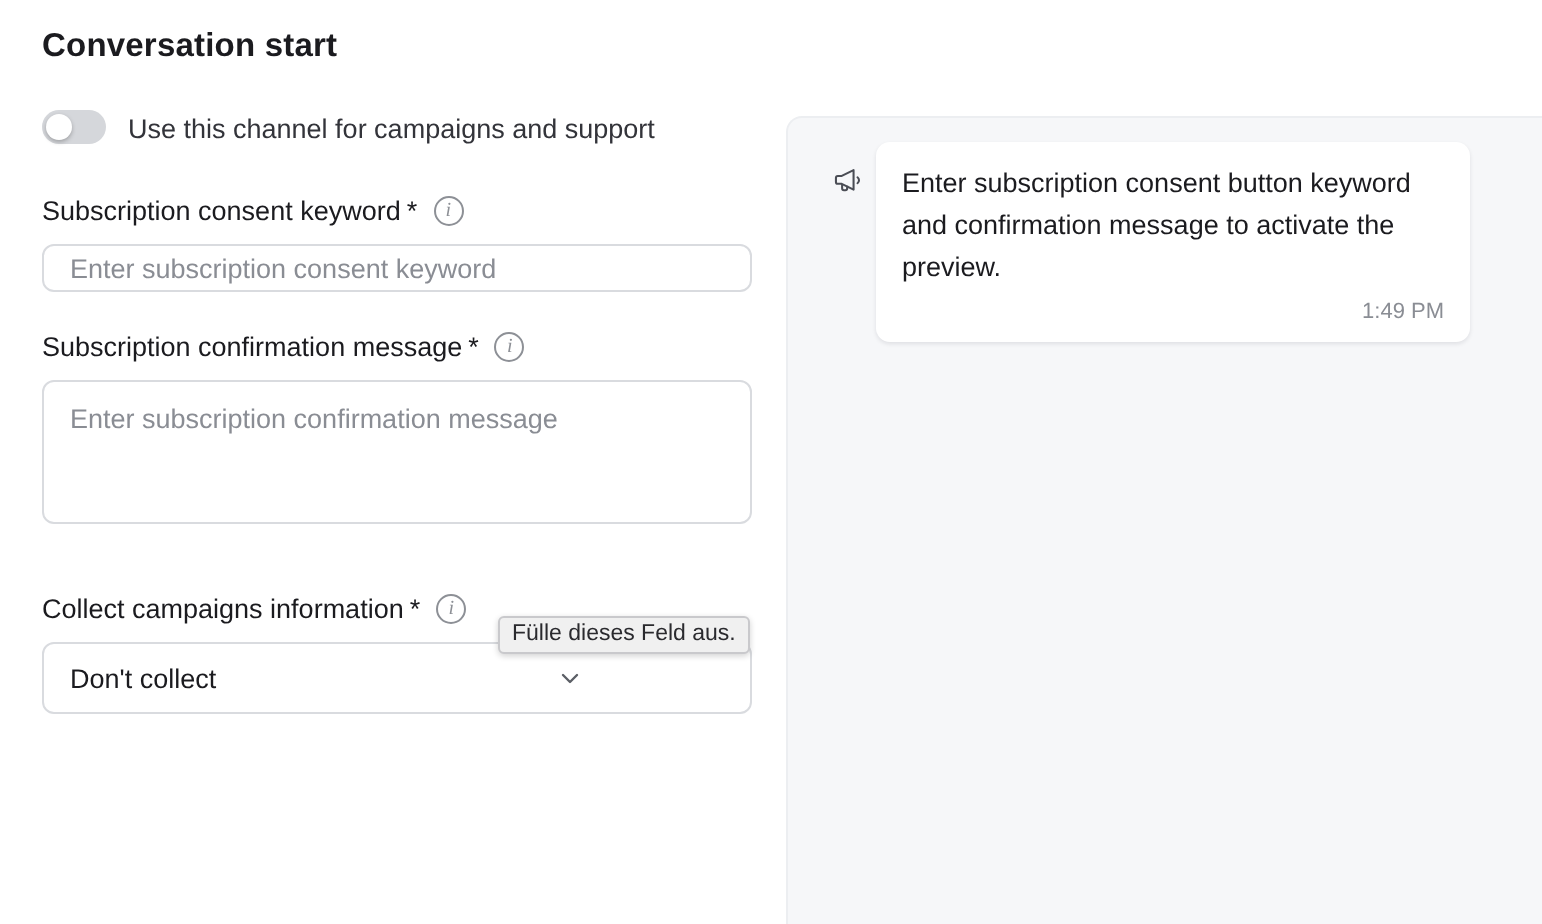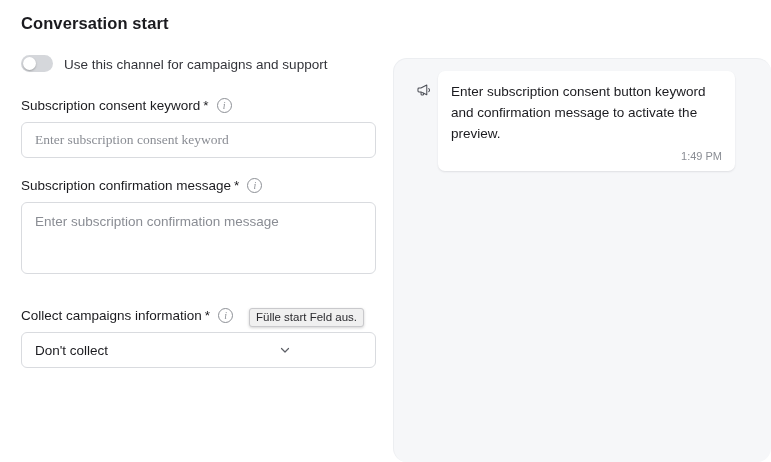--- a/index.html
+++ b/index.html
@@ -106,23 +106,22 @@
     width: 355px;
     border: 1px solid #d9dbdf;
     border-radius: 6px;
     background: #ffffff;
     font-family: "Liberation Sans", sans-serif;
     font-size: 13.5px;
     color: #1b1b1f;
     outline: none;
   }
   .text-input {
-    height: 36px;
+    height: 24px;
     padding: 0 13px;
-    font-family: Liberation Serif, serif;
   }
   .textarea {
     height: 72px;
     padding: 10px 13px;
     resize: none;
     line-height: 1.35;
   }
   .text-input::placeholder,
   .textarea::placeholder { color: #8a8d94; }
 
@@ -164,21 +163,20 @@
     position: absolute;
     left: 393px;
     top: 58px;
     width: 378px;
     height: 404px;
     background: #f6f7f9;
     border-top-left-radius: 8px;
     border-left: 1px solid #eceef1;
     border-top: 1px solid #eceef1;
     padding: 12px 14px;
-    border-radius: 14px;
   }
 
   .msg-row {
     display: flex;
     align-items: flex-start;
     gap: 0;
   }
   .msg-avatar {
     width: 30px;
     flex: none;
@@ -255,21 +253,21 @@
         <span class="chevron">
           <svg width="12" height="12" viewBox="0 0 12 12" aria-hidden="true">
             <path d="M2.5 4.5 L6 8 L9.5 4.5" fill="none" stroke="currentColor" stroke-width="1.2" stroke-linecap="round" stroke-linejoin="round"></path>
           </svg>
         </span>
       </div>
     </div>
 
   </div>
 
-  <div class="validation-tip">Fülle start Feld aus.</div>
+  <div class="validation-tip">Fülle dieses Feld aus.</div>
 
   <div class="preview">
     <div class="msg-row">
       <div class="msg-avatar">
         <svg width="15" height="15" viewBox="0 0 16 16" aria-hidden="true">
           <path d="M11.5 2.2 L5.2 5.3 H3.1 a1 1 0 0 0-1 1 v2.2 a1 1 0 0 0 1 1 h2.1 l6.3 3.1 z" fill="none" stroke="currentColor" stroke-width="1.1" stroke-linejoin="round"></path>
           <path d="M5.4 9.6 v2.3 a1 1 0 0 0 1 1 h.7 a1 1 0 0 0 1-1 v-1.4" fill="none" stroke="currentColor" stroke-width="1.1" stroke-linejoin="round"></path>
           <path d="M13.6 6 a2 2 0 0 1 0 3.2" fill="none" stroke="currentColor" stroke-width="1.1" stroke-linecap="round"></path>
         </svg>
       </div>

